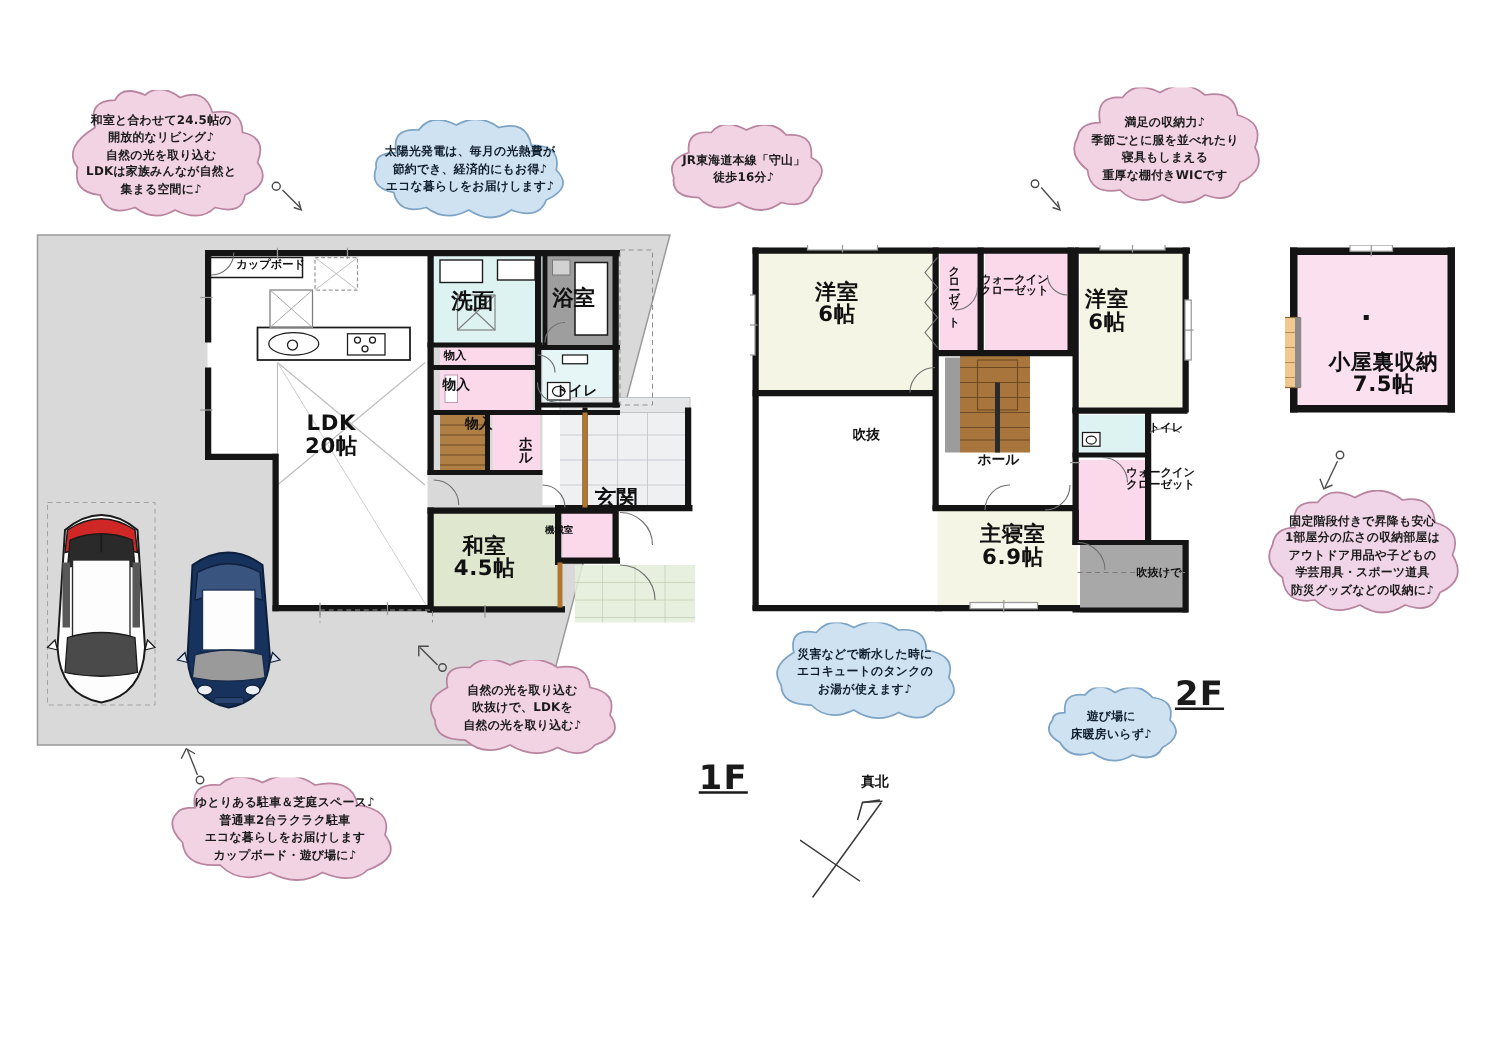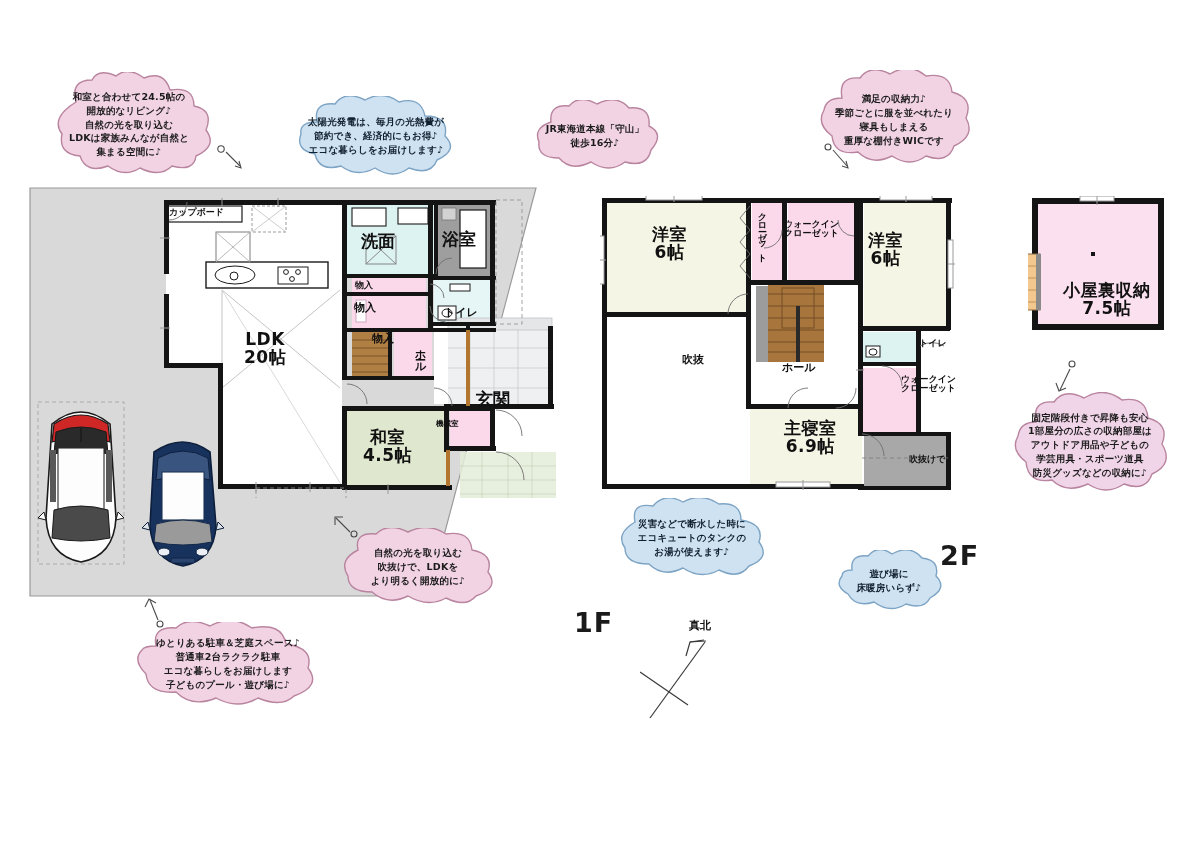--- a/index.html
+++ b/index.html
@@ -20,21 +20,21 @@
           white-space:nowrap;pointer-events:none;}
   .rlabel.big{font-size:17px;font-weight:600;letter-spacing:.5px;}
   .rlabel.mid{font-size:17px;font-weight:600;}
   .rlabel.sm{font-size:11px;font-weight:600;}
   .rlabel.xs{font-size:9px;font-weight:600;}
   .rlabel.tiny{font-size:7.5px;font-weight:600;}
   .rlabel.vert{writing-mode:vertical-rl;text-orientation:upright;white-space:nowrap;}
 
   
   .floor-cap{position:absolute;font-size:27px;font-weight:700;color:#1a1a1a;
-             font-family:"DejaVu Sans","Liberation Sans",sans-serif;letter-spacing:1px;}
+             font-family:"DejaVu Sans","Liberation Sans",sans-serif;letter-spacing:1px;text-decoration:underline;}
 
   
   .cloud{position:absolute;}
   .cloud .ctext{position:absolute;left:0;top:0;width:100%;height:100%;
                 display:flex;flex-direction:column;align-items:center;justify-content:center;
                 font-size:9.5px;font-weight:700;line-height:1.45;color:#1b1b1b;
                 text-align:center;letter-spacing:.2px;
                 font-family:"DejaVu Sans","Liberation Sans",sans-serif;}
   .cloud .ctext span{display:block;white-space:nowrap;}
   .cloud.blue .ctext{color:#11202e;}
@@ -216,21 +216,21 @@
     <g stroke="#8d8d8d" stroke-width=".8" stroke-dasharray="4,3" fill="none">
       <rect x="96" y="290" width="90" height="18"></rect>
       <rect x="336" y="2" width="26" height="124"></rect>
     </g>
   </svg>
 </div>
 
 <div class="rlabel big" style="left:244px;top:331px;">
   <span>LDK</span><br><span>20帖</span>
 </div>
-<div class="rlabel xs" style="left:169px;top:208px;">カップボード</div>
+<div class="rlabel xs" style="left:169px;top:208px;padding-left:20px;">カップボード</div>
 <div class="rlabel mid" style="left:361px;top:233px;">洗面</div>
 <div class="rlabel mid" style="left:442px;top:231px;">浴室</div>
 <div class="rlabel sm" style="left:444px;top:307px;">トイレ</div>
 <div class="rlabel xs" style="left:355px;top:281px;">物入</div>
 <div class="rlabel sm" style="left:354px;top:302px;">物入</div>
 <div class="rlabel sm" style="left:372px;top:333px;">物入</div>
 <div class="rlabel sm vert" style="left:414px;top:342px;">ホール</div>
 <div class="rlabel mid" style="left:476px;top:366px;margin-top:25px;">玄関</div>
 <div class="rlabel big" style="left:363px;top:429px;">
   <span>和室</span><br><span>4.5帖</span>
@@ -360,21 +360,21 @@
 <div class="rlabel big" style="left:652px;top:226px;">
   <span>洋室</span><br><span>6帖</span>
 </div>
 <div class="rlabel big" style="left:868px;top:232px;">
   <span>洋室</span><br><span>6帖</span>
 </div>
 <div class="rlabel xs vert" style="left:757px;top:206px;">クローゼット</div>
 <div class="rlabel xs" style="left:784px;top:220px;">
   <span>ウォークイン</span><br><span>クローゼット</span>
 </div>
-<div class="rlabel sm" style="left:662px;top:354px;padding-left:20px;">吹抜</div>
+<div class="rlabel sm" style="left:662px;top:342px;padding-left:20px;">吹抜</div>
 <div class="rlabel sm" style="left:782px;top:362px;">ホール</div>
 <div class="rlabel xs" style="left:919px;top:339px;">トイレ</div>
 <div class="rlabel xs" style="left:901px;top:375px;">
   <span>ウォークイン</span><br><span>クローゼット</span>
 </div>
 <div class="rlabel big" style="left:784px;top:420px;">
   <span>主寝室</span><br><span>6.9帖</span>
 </div>
 <div class="rlabel xs" style="left:909px;top:455px;">吹抜けで</div>
 
@@ -402,21 +402,21 @@
       <rect x="52" y="0" width="34" height="5" fill="#fff"></rect>
       <line x1="69" y1="-3" x2="69" y2="9"></line>
     </g>
     <rect x="63" y="56" width="4" height="4" fill="#141414"></rect>
   </svg>
 </div>
 <div class="rlabel big" style="left:1063px;top:282px;">
   <span>小屋裏収納</span><br><span>7.5帖</span>
 </div>
 
-<div class="floor-cap" style="left:574px;top:607px;text-align:right;">1F</div>
+<div class="floor-cap" style="left:559px;top:607px;text-align:right;">1F</div>
 <div class="floor-cap" style="left:940px;top:540px;">2F</div>
 
 <div class="abs" id="north-mark">
   <svg width="150" height="135" viewBox="0 0 150 135">
     <line x1="10" y1="118" x2="65" y2="42" stroke="#3a3a3a" stroke-width="1.2"></line>
     <line x1="0" y1="72" x2="48" y2="105" stroke="#3a3a3a" stroke-width="1.2"></line>
     <polyline points="46,56 50,42 64,40" fill="none" stroke="#3a3a3a" stroke-width="1.2"></polyline>
     <line x1="50" y1="42" x2="66" y2="41" stroke="#3a3a3a" stroke-width="1.2"></line>
   </svg>
   <div class="north-label">真北</div>
@@ -459,21 +459,21 @@
   <svg width="140" height="72" viewBox="0 0 140 72">
     <path d="M26 22 Q24 4 44 6 Q54 -6 72 4 Q92 -6 104 8 Q126 6 124 26 Q140 34 126 50
              Q122 68 100 62 Q84 74 66 62 Q46 72 34 58 Q12 58 14 42 Q8 28 26 22 Z" fill="#f2d3e4" stroke="#b9849f" stroke-width="1.4"></path>
   </svg>
   <div class="ctext">
     <span>JR東海道本線「守山」</span>
     <span>徒歩16分♪</span>
   </div>
 </div>
 
-<div class="cloud" style="left:810px;top:70px;width:168px;height:100px;">
+<div class="cloud" style="left:848px;top:70px;width:168px;height:100px;">
   <svg width="168" height="100" viewBox="0 0 168 100">
     <path d="M32 28 Q28 6 50 8 Q60 -6 80 4 Q100 -8 116 6 Q140 2 142 22 Q164 28 156 48
              Q166 66 144 76 Q138 94 116 86 Q100 98 82 86 Q62 96 48 82 Q24 86 22 66
              Q6 54 14 40 Q16 28 32 28 Z" fill="#f2d3e4" stroke="#b9849f" stroke-width="1.4"></path>
   </svg>
   <div class="ctext">
     <span>満足の収納力♪</span>
     <span>季節ごとに服を並べれたり</span>
     <span>寝具もしまえる</span>
     <span>重厚な棚付きWICです</span>
@@ -520,21 +520,21 @@
 
 <div class="cloud" style="left:328px;top:528px;width:180px;height:78px;">
   <svg width="180" height="78" viewBox="0 0 180 78">
     <path d="M30 22 Q26 4 48 6 Q60 -6 80 4 Q100 -6 118 6 Q142 2 144 22 Q166 26 160 44
              Q172 60 148 68 Q138 80 118 70 Q100 80 80 68 Q60 78 44 64 Q20 64 20 48
              Q10 32 30 22 Z" fill="#f2d3e4" stroke="#b9849f" stroke-width="1.4"></path>
   </svg>
   <div class="ctext">
     <span>自然の光を取り込む</span>
     <span>吹抜けで、LDKを</span>
-    <span>より明るく開放的に♪</span>
+    <span>自然の光を取り込む♪</span>
   </div>
 </div>
 <svg class="abs" style="left:332px;top:512px;" width="32" height="32">
   <circle cx="22" cy="22" r="3" fill="none" stroke="#4a4a4a" stroke-width="1.1"></circle>
   <path d="M18 20 L4 6" stroke="#4a4a4a" stroke-width="1.1" fill="none"></path>
   <path d="M3 13 L3 5 L11 5" fill="none" stroke="#4a4a4a" stroke-width="1.1"></path>
 </svg>
 
 <div class="cloud blue" style="left:830px;top:550px;width:118px;height:62px;">
   <svg width="118" height="62" viewBox="0 0 118 62">
@@ -550,20 +550,20 @@
 <div class="cloud" style="left:122px;top:622px;width:212px;height:84px;">
   <svg width="212" height="84" viewBox="0 0 212 84">
     <path d="M34 24 Q30 4 54 6 Q66 -6 88 4 Q110 -8 130 6 Q160 0 164 22 Q192 26 186 46
              Q200 64 172 74 Q160 86 136 76 Q116 88 94 76 Q70 86 54 70 Q26 72 24 52
              Q10 38 20 28 Q22 24 34 24 Z" fill="#f2d3e4" stroke="#b9849f" stroke-width="1.4"></path>
   </svg>
   <div class="ctext">
     <span>ゆとりある駐車＆芝庭スペース♪</span>
     <span>普通車2台ラクラク駐車</span>
     <span>エコな暮らしをお届けします</span>
-    <span>子どものプール・遊び場に♪</span>
+    <span>カップボード・遊び場に♪</span>
   </div>
 </div>
 <svg class="abs" style="left:140px;top:596px;" width="30" height="34">
   <circle cx="20" cy="28" r="3" fill="none" stroke="#4a4a4a" stroke-width="1.1"></circle>
   <path d="M18 24 L10 4" stroke="#4a4a4a" stroke-width="1.1" fill="none"></path>
   <path d="M5 11 L9 3 L16 7" fill="none" stroke="#4a4a4a" stroke-width="1.1"></path>
 </svg>
 
 </body></html>

